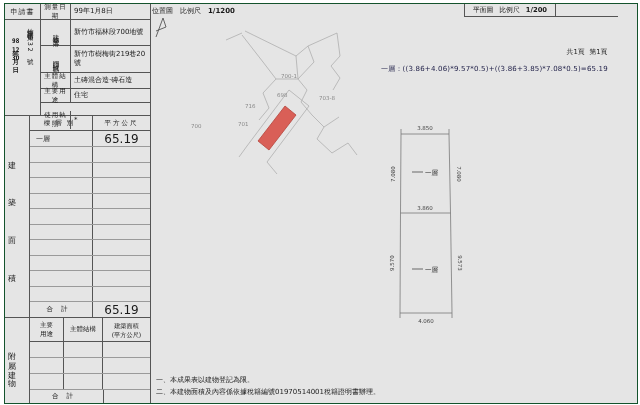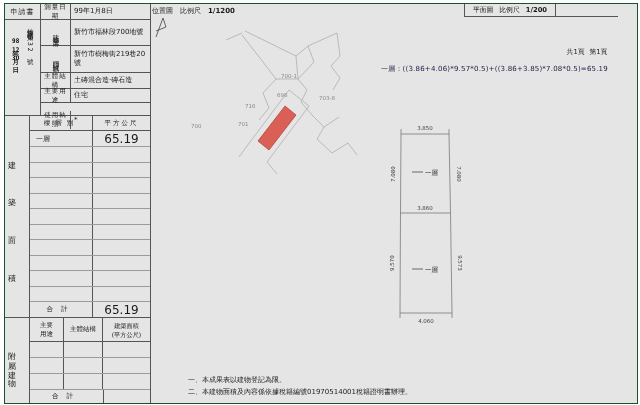--- a/index.html
+++ b/index.html
@@ -57,21 +57,21 @@
   .loc-header{left:147px;top:2px;display:flex;gap:7px;font-size:7px;align-items:center;}
   .loc-header .num{font-weight:bold;}
   .plan-header{left:459px;top:0;width:154px;height:13px;border-left:1px solid #555;border-bottom:1px solid #555;box-sizing:border-box;display:flex;}
   .plan-header .ph1{flex:1;border-right:1px solid #555;box-sizing:border-box;display:flex;gap:6px;align-items:center;justify-content:center;font-size:6.8px;}
   .plan-header .ph2{width:62px;display:flex;gap:5px;align-items:center;justify-content:center;font-size:6.8px;margin-top:48px;}
   .plan-header .num{font-weight:bold;}
   
   .map-svg{left:146px;top:12px;}
   .plan-svg{left:379px;top:115px;}
   .formula{left:376px;top:60px;width:256px;font-size:7px;color:#22224a;letter-spacing:0.2px;}
-  .notes{left:151px;top:371px;font-size:7px;line-height:11.5px;color:#222;margin-left:32px;}
+  .notes{left:151px;top:371px;font-size:7px;line-height:11.5px;color:#222;}
   svg text{font-family:"DejaVu Sans",sans-serif;}
   .map-label{font-size:5.5px;fill:#8a8a8a;}
   .dim-label{font-size:5.5px;fill:#444;}
   .floor-tag{font-size:6.5px;fill:#222;}
 </style>
 </head>
 <body>
 
 <div class="sheet">
 

